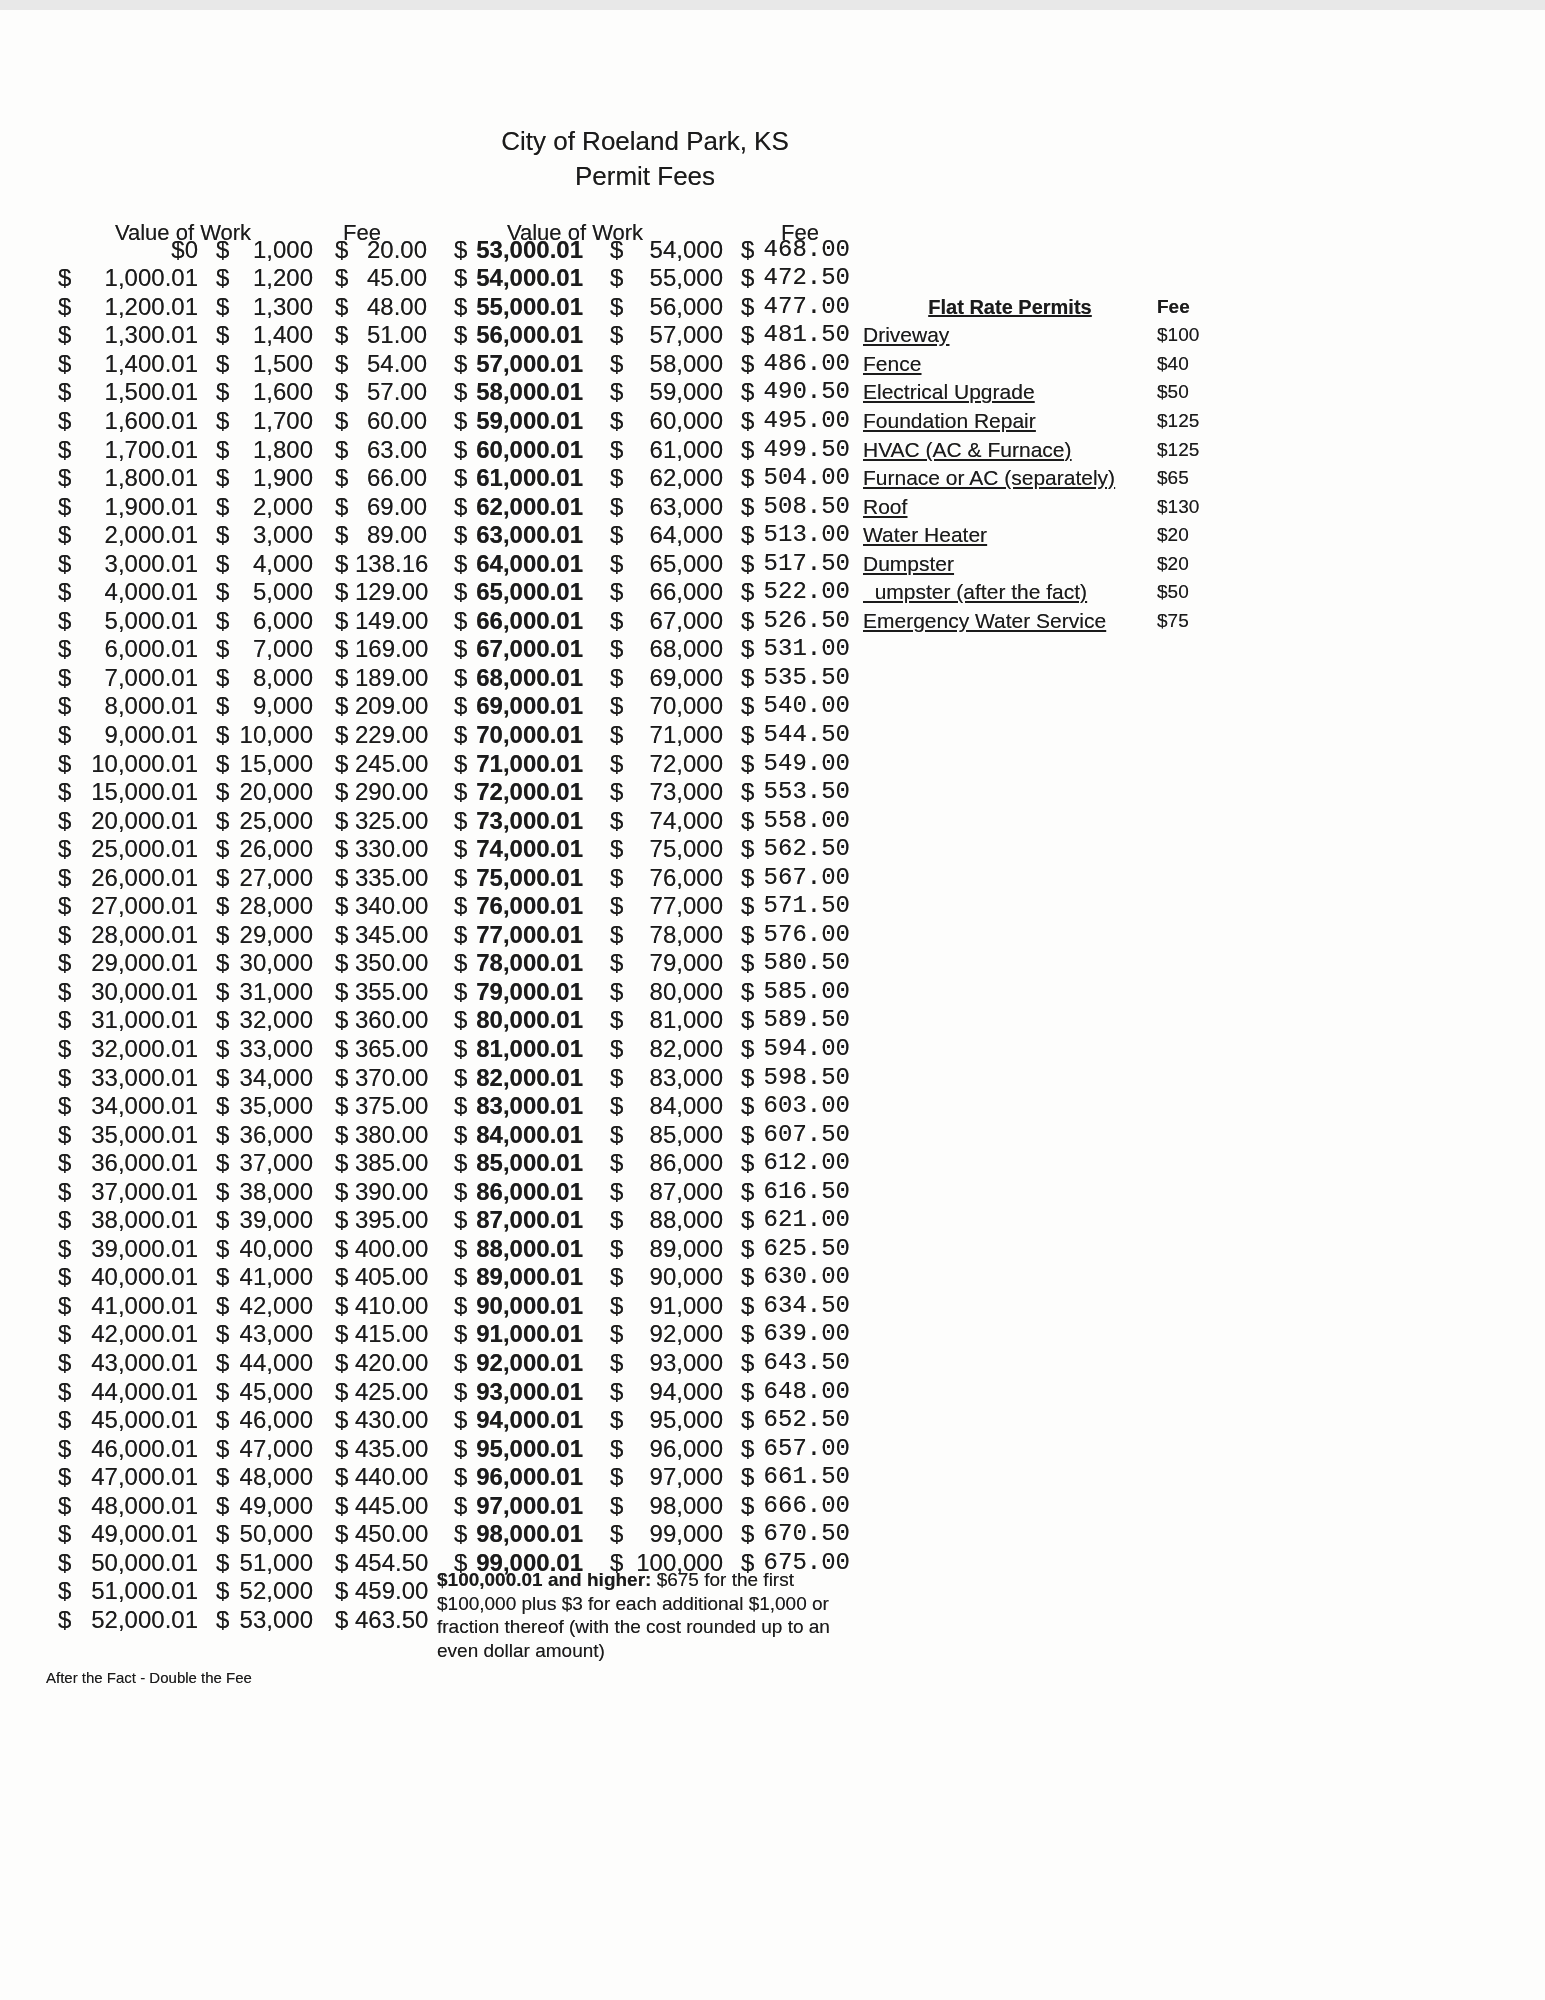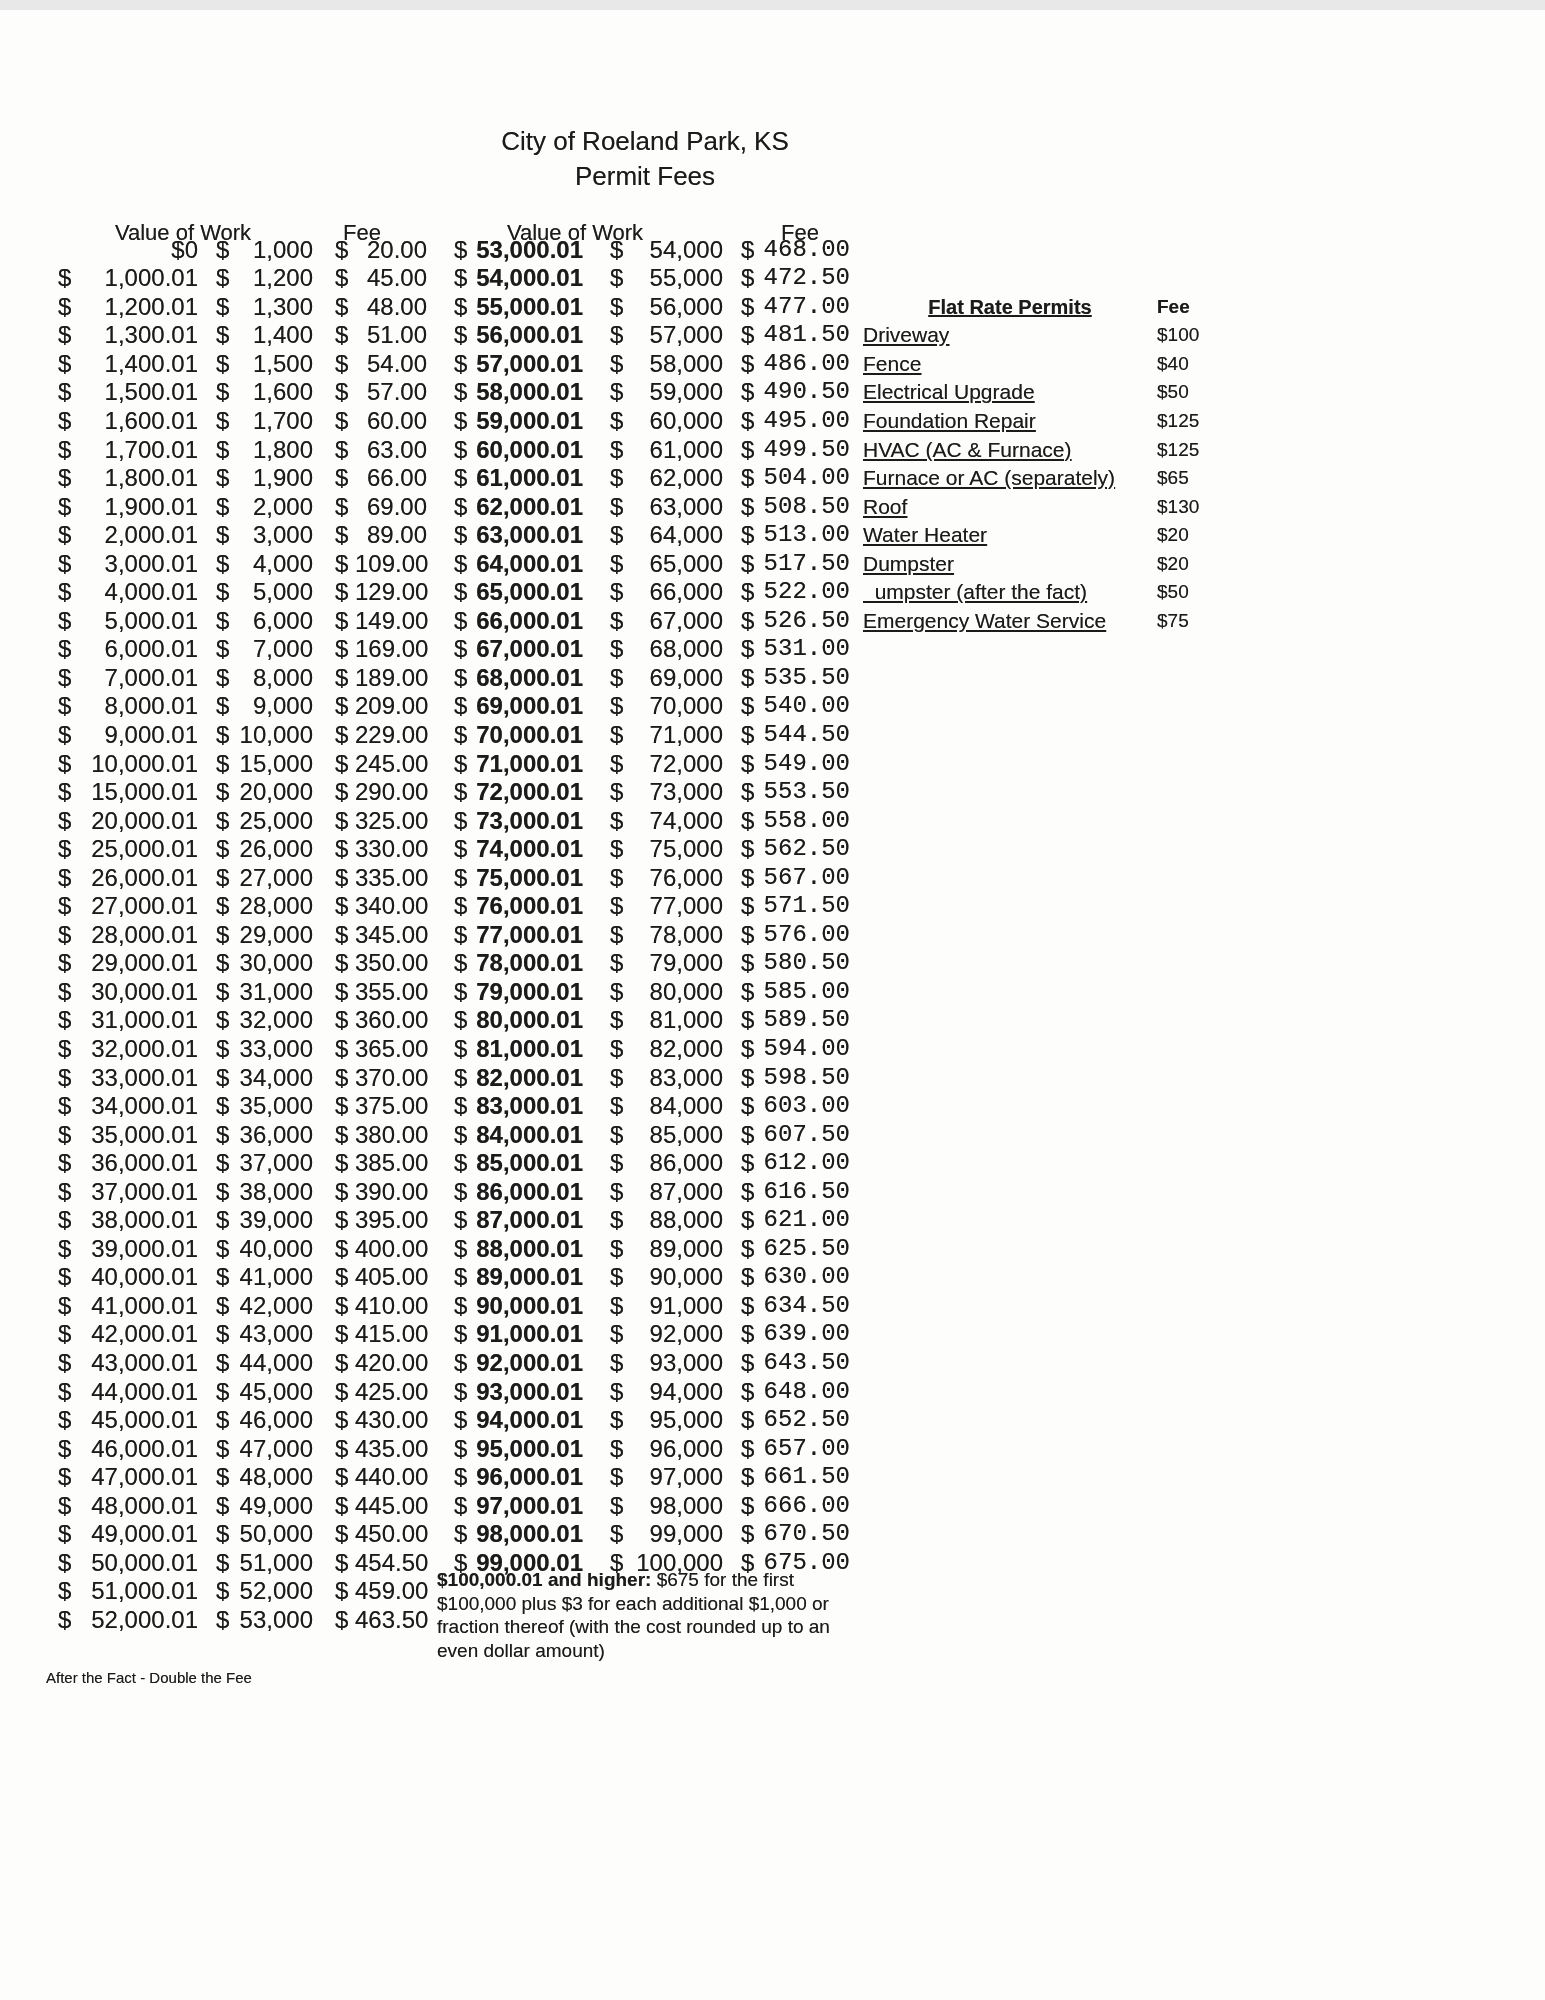--- a/index.html
+++ b/index.html
@@ -149,21 +149,21 @@
         <span class="c to">3,000</span>
         <span class="c ds d3">$</span>
         <span class="c fee">89.00</span>
       </div>
       <div class="r">
         <span class="c ds">$</span>
         <span class="c from">3,000.01</span>
         <span class="c ds d2">$</span>
         <span class="c to">4,000</span>
         <span class="c ds d3">$</span>
-        <span class="c fee">109.00</span>
+        <span class="c fee">138.16</span>
       </div>
       <div class="r">
         <span class="c ds">$</span>
         <span class="c from">4,000.01</span>
         <span class="c ds d2">$</span>
         <span class="c to">5,000</span>
         <span class="c ds d3">$</span>
         <span class="c fee">129.00</span>
       </div>
       <div class="r">

